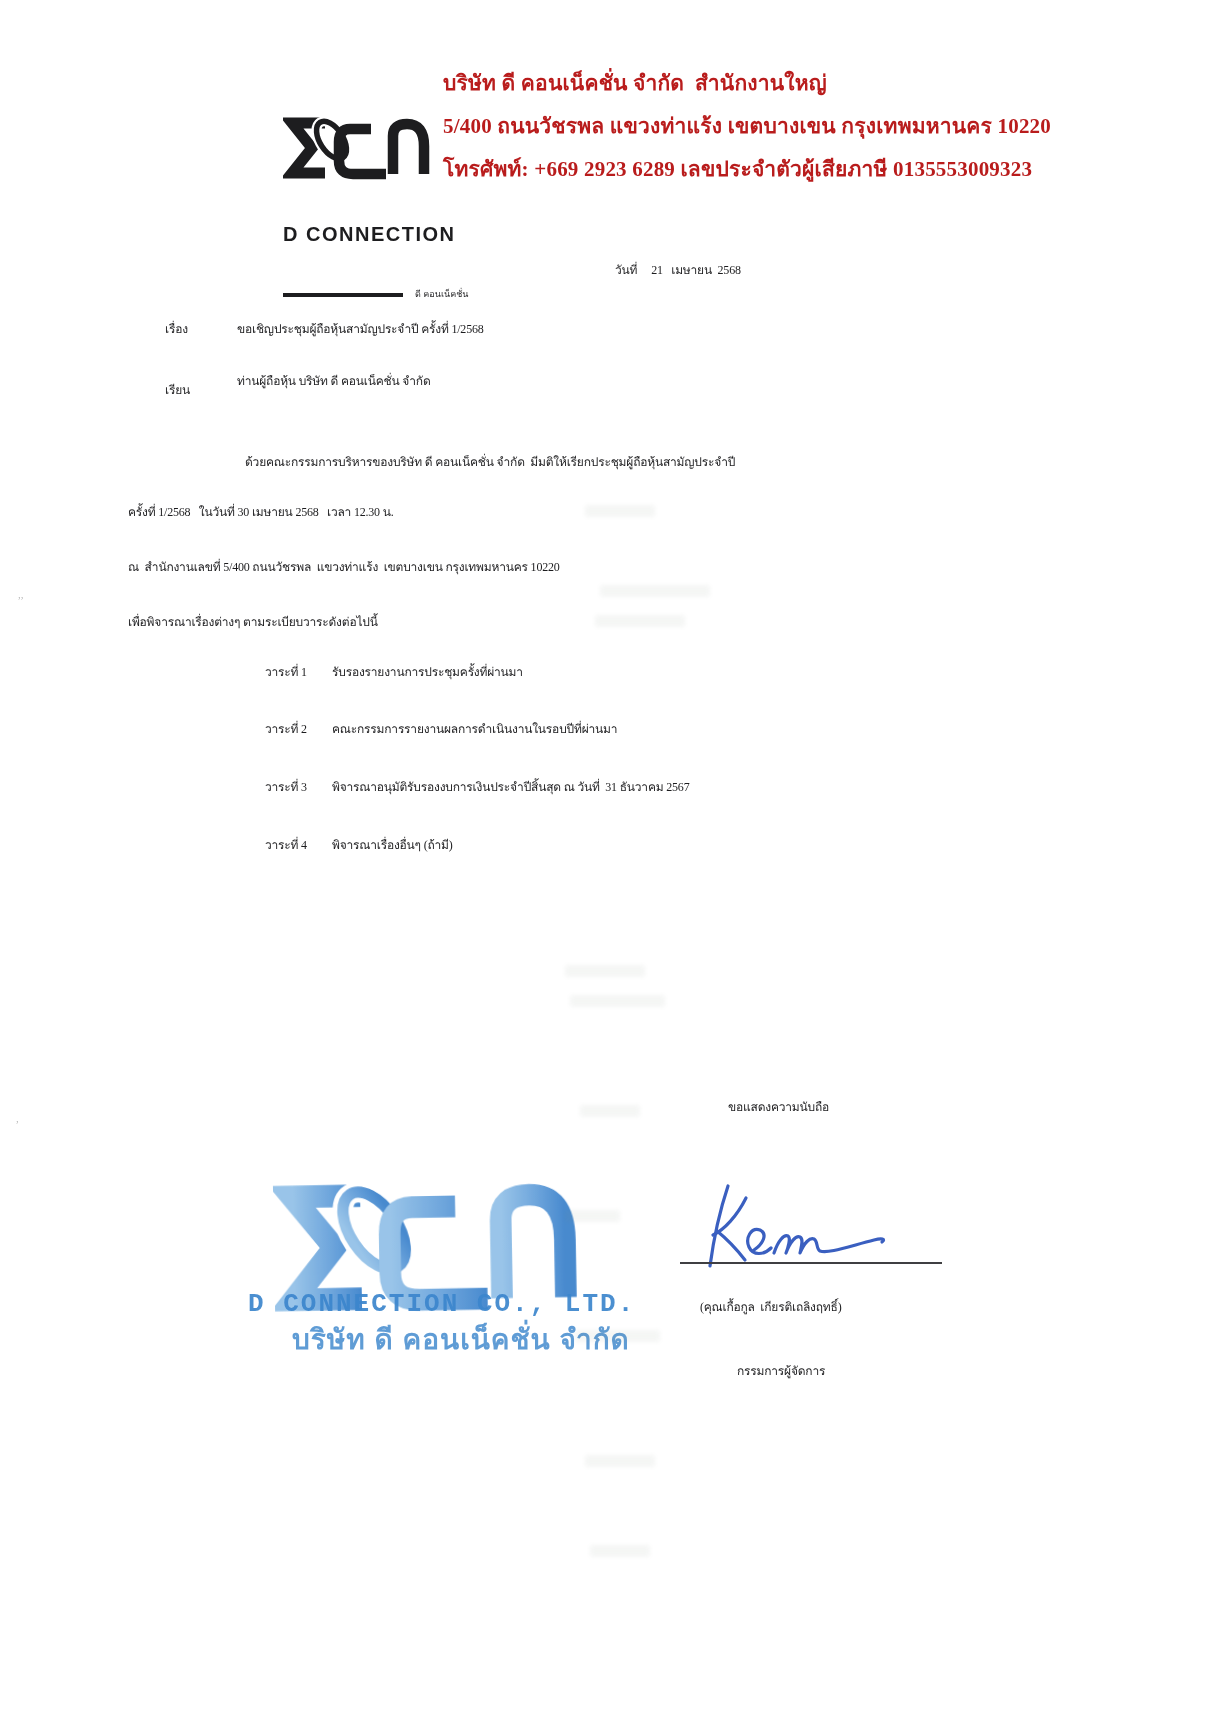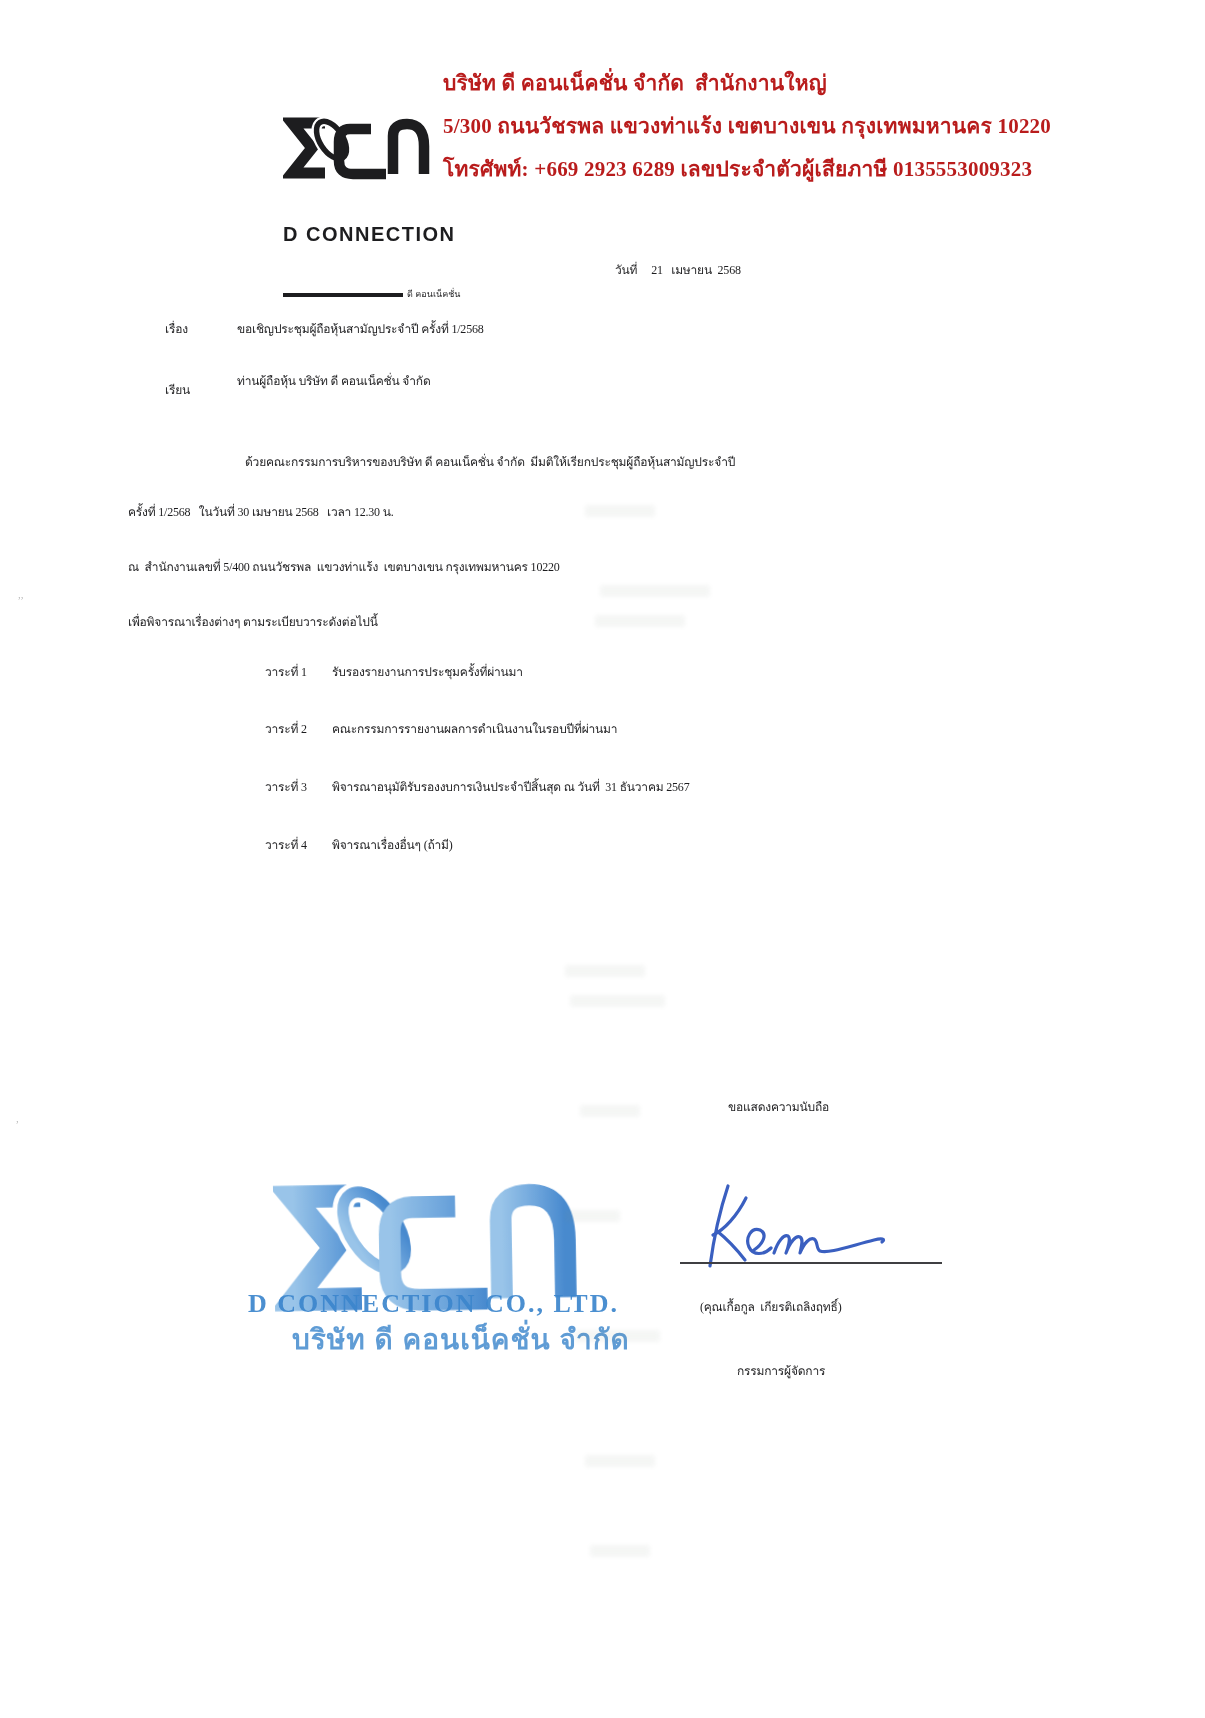--- a/index.html
+++ b/index.html
@@ -9,25 +9,25 @@
     font-family:"Liberation Serif","DejaVu Serif",serif;
     color:#1c1c1e;
   }
   .abs{position:absolute;white-space:pre;line-height:1.25;}
   .hdr{font-size:21px;font-weight:bold;color:#b91c1c;letter-spacing:0.2px;}
   .body-t{font-size:12px;letter-spacing:-0.2px;}
   .wordmark{
     font-family:"Liberation Sans","DejaVu Sans",sans-serif;
     font-weight:800;font-size:20px;letter-spacing:1.5px;color:#1d1d1f;
   }
-  .logo-rule{display:flex;align-items:center;gap:4px;margin-top:2px;}
+  .logo-rule{display:flex;align-items:center;gap:12px;margin-top:2px;}
   .rule-bar{display:inline-block;height:4px;width:120px;background:#1d1d1f;}
   .rule-text{font-size:9px;color:#1d1d1f;font-family:"Liberation Sans","DejaVu Sans",sans-serif;}
   .stamp-en{
-    font-family:Liberation Serif, serif;
+    font-family:Liberation Mono, monospace;
     font-weight:800;font-size:26px;letter-spacing:2px;
     opacity:.92;filter:blur(.4px);
   }
   .stamp-th{
     font-family:"Liberation Sans","DejaVu Sans",sans-serif;
     font-weight:600;font-size:28px;letter-spacing:1px;
     opacity:.88;filter:blur(.4px);
   }
   .stamp-svg{opacity:.88;filter:blur(.5px);transform:rotate(-1deg);}
   .sig-line{position:absolute;width:262px;border-top:2px solid #3f3f42;}
@@ -48,21 +48,21 @@
       <path d="M220,118 L220,42 Q220,18 248,18 Q282,18 282,62 L282,118" stroke="currentColor" stroke-width="21" fill="none"></path>
     </svg>
     <div class="wordmark">D CONNECTION</div>
     <div class="logo-rule">
       <span class="rule-bar"></span>
       <span class="rule-text">ดี คอนเน็คชั่น</span>
     </div>
   </div>
 
   <div class="abs hdr" style="left:443px;top:70px;">บริษัท ดี คอนเน็คชั่น จำกัด  สำนักงานใหญ่</div>
-  <div class="abs hdr" style="left:443px;top:113px;">5/300 ถนนวัชรพล แขวงท่าแร้ง เขตบางเขน กรุงเทพมหานคร 10220</div>
+  <div class="abs hdr" style="left:443px;top:113px;">5/400 ถนนวัชรพล แขวงท่าแร้ง เขตบางเขน กรุงเทพมหานคร 10220</div>
   <div class="abs hdr" style="left:443px;top:156px;">โทรศัพท์: +669 2923 6289 เลขประจำตัวผู้เสียภาษี 0135553009323</div>
 
   <div class="abs body-t" style="left:615px;top:263px;">วันที่     21   เมษายน  2568</div>
 
   <div class="abs body-t" style="left:165px;top:322px;">เรื่อง</div>
   <div class="abs body-t" style="left:237px;top:322px;">ขอเชิญประชุมผู้ถือหุ้นสามัญประจำปี ครั้งที่ 1/2568</div>
 
   <div class="abs body-t" style="left:165px;top:383px;">เรียน</div>
   <div class="abs body-t" style="left:237px;top:374px;">ท่านผู้ถือหุ้น บริษัท ดี คอนเน็คชั่น จำกัด</div>
 

